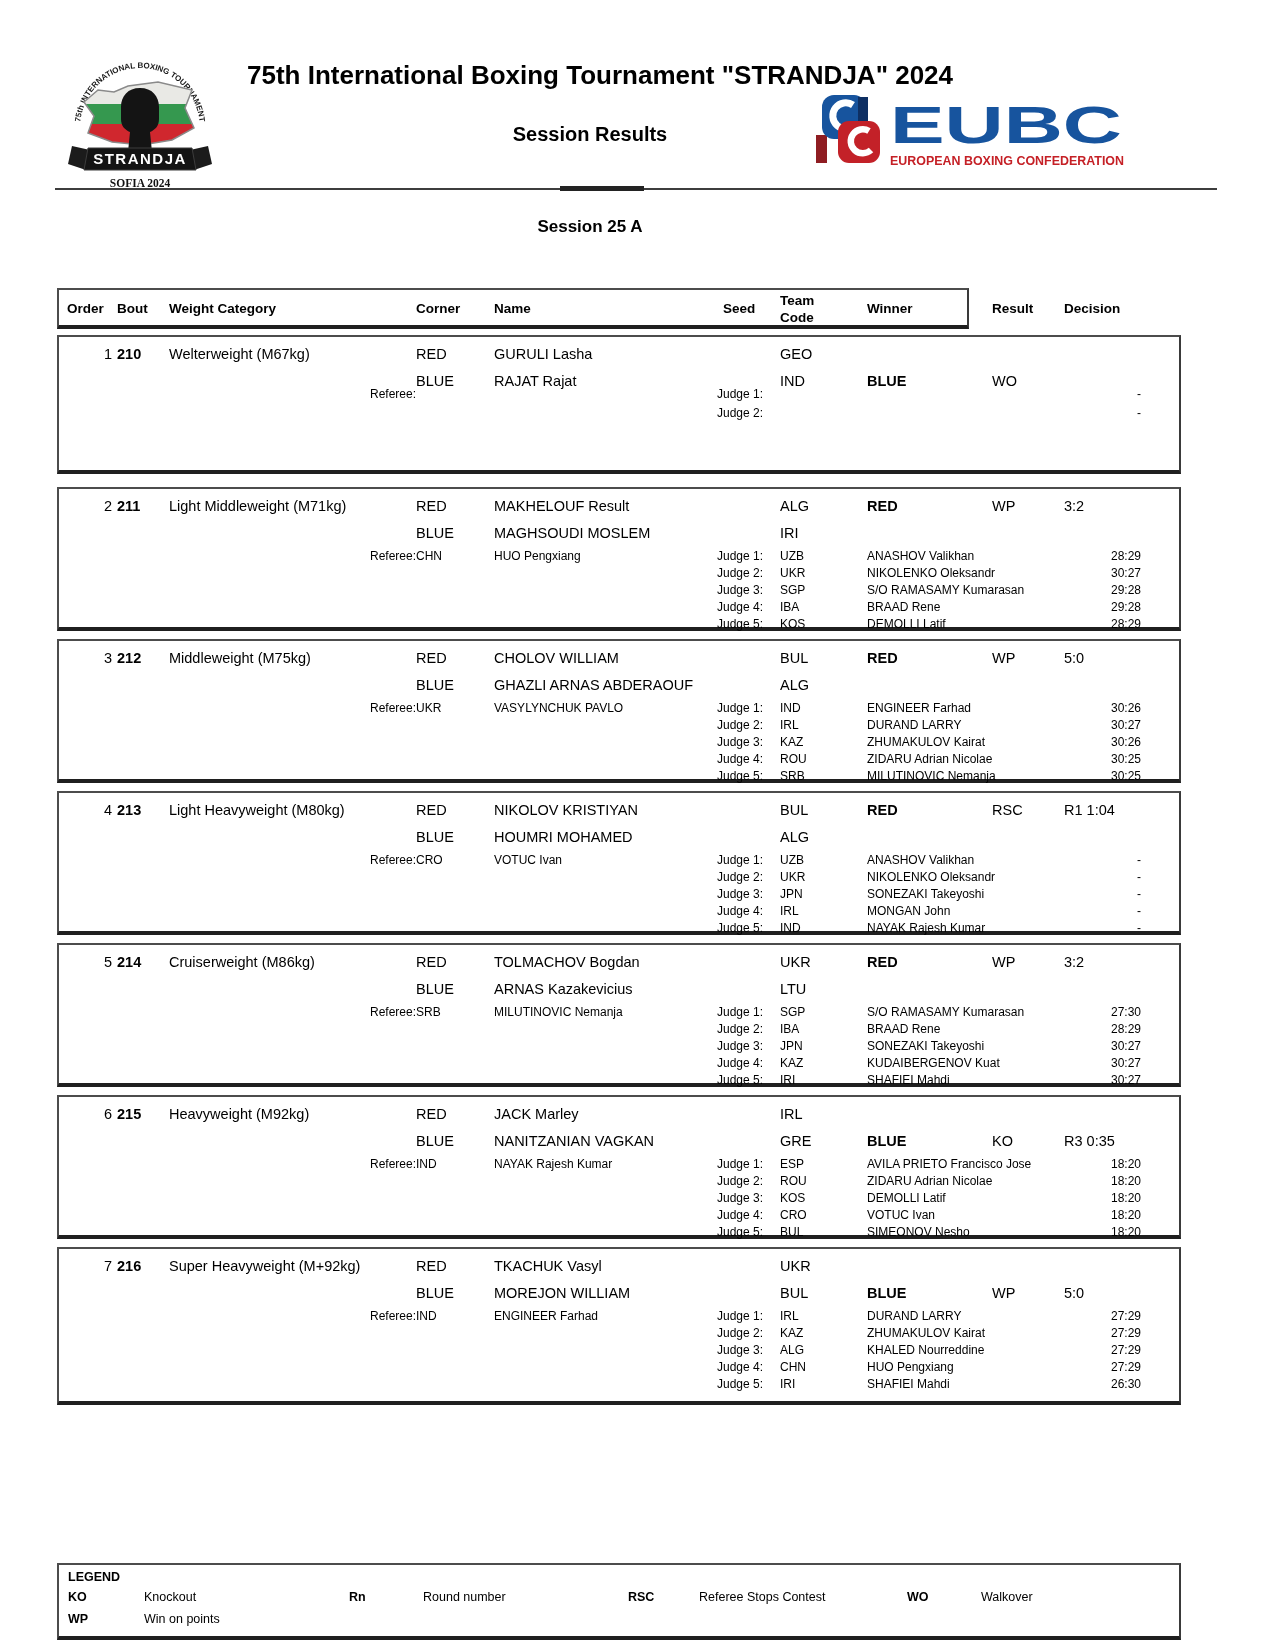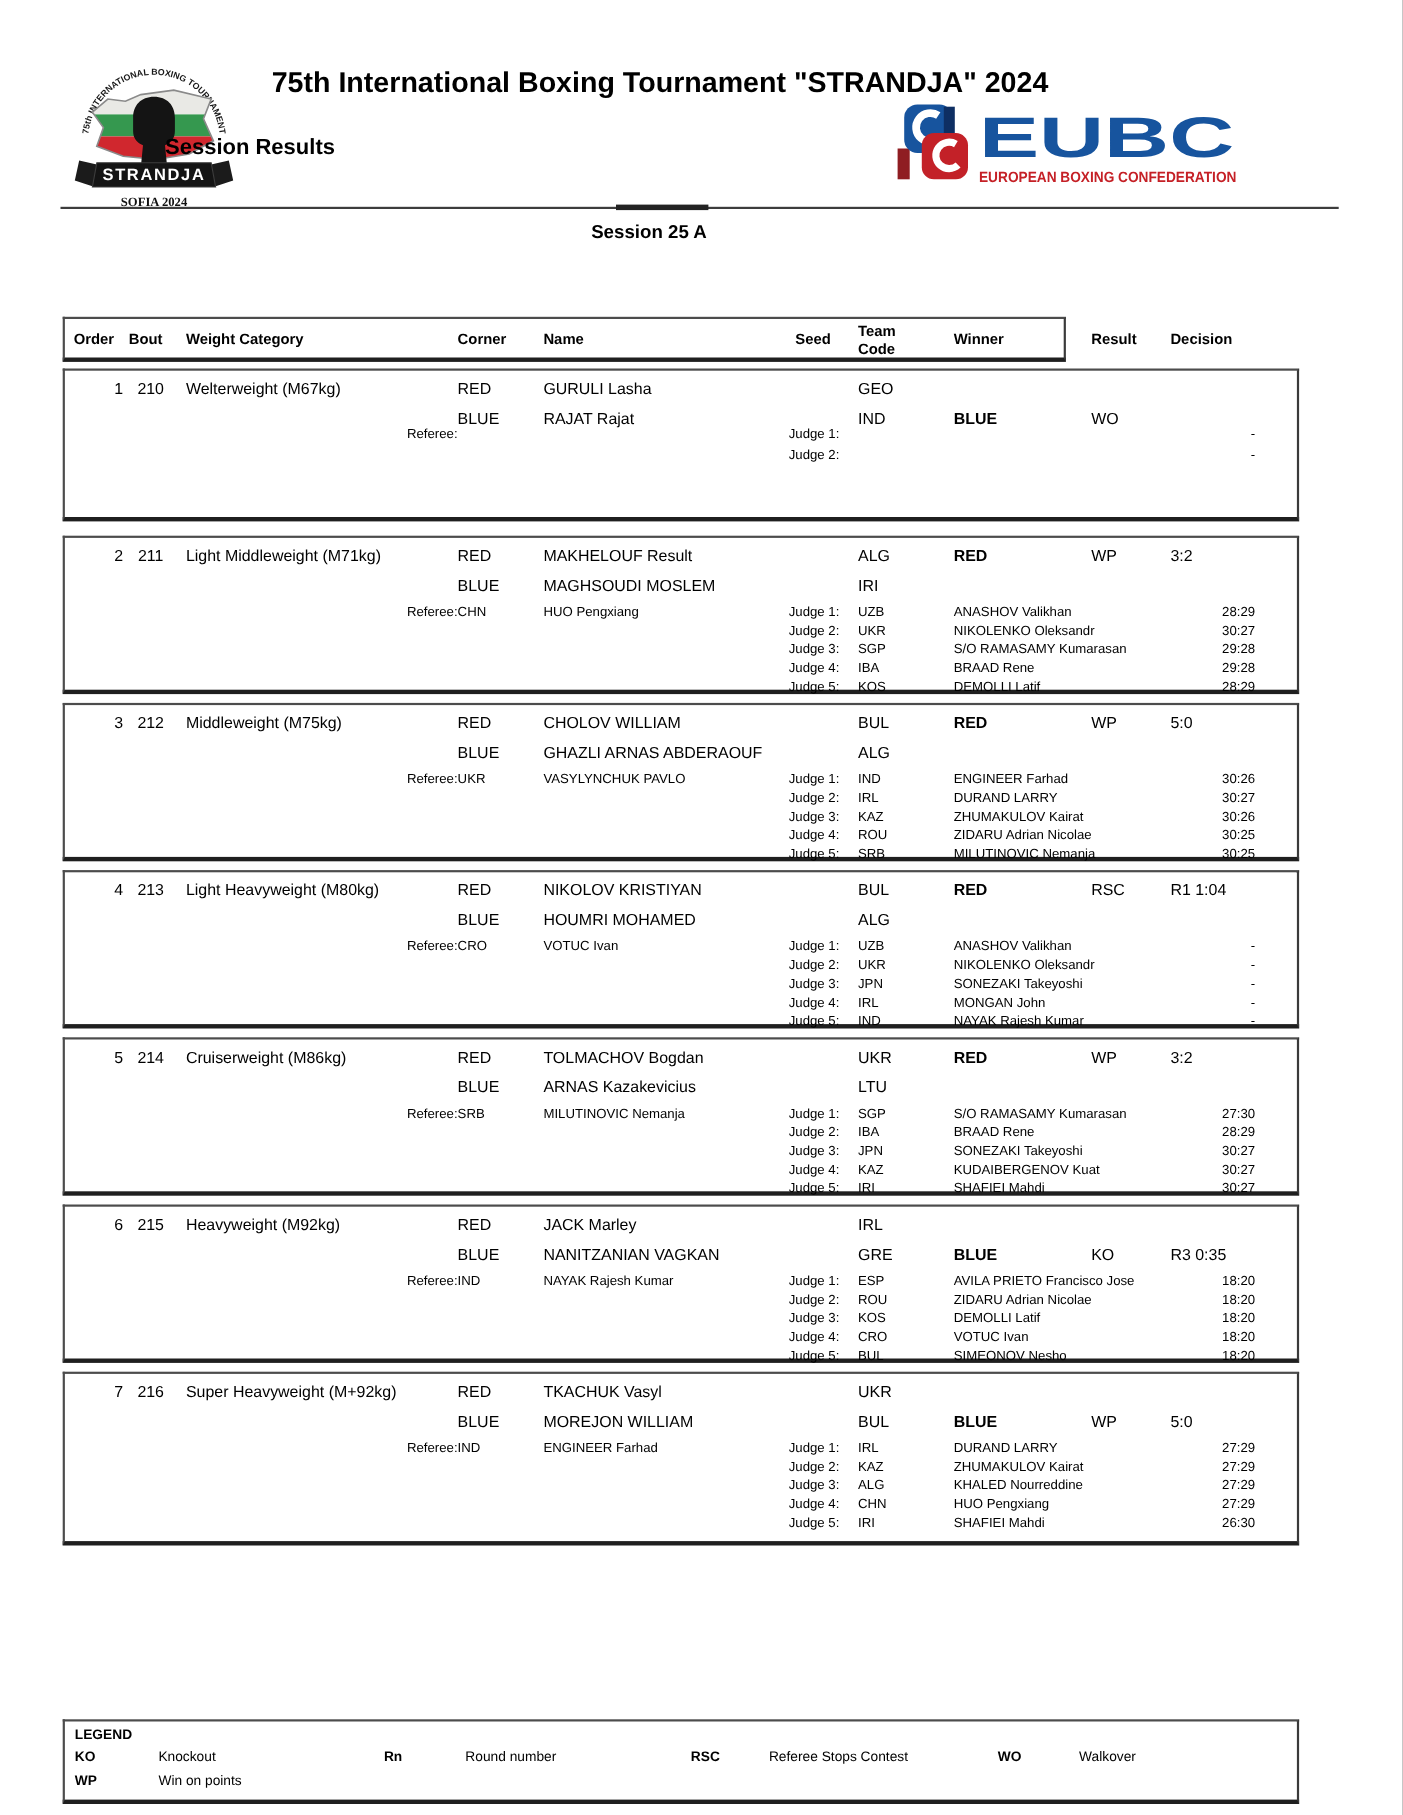--- a/index.html
+++ b/index.html
@@ -3,26 +3,26 @@
 <meta charset="utf-8">
 <style>
   html,body{margin:0;padding:0;background:#9a9a9a;}
   .page{position:relative;width:1275px;height:1650px;margin:0 auto;background:#ffffff;
         font-family:"Liberation Sans", sans-serif;color:#000;overflow:hidden;}
 
   
   .logo-strandja{position:absolute;left:62px;top:54px;width:156px;height:138px;}
   .doc-title{position:absolute;left:150px;top:60px;width:900px;text-align:center;
              font-size:26px;font-weight:bold;white-space:nowrap;}
-  .doc-subtitle{position:absolute;left:150px;top:123px;width:880px;text-align:left;
+  .doc-subtitle{position:absolute;left:150px;top:123px;width:880px;text-align:center;
              font-size:20px;font-weight:bold;}
   .logo-eubc{position:absolute;left:812px;top:93px;width:316px;height:78px;}
   .head-rule{position:absolute;left:55px;top:188px;width:1162px;height:2px;background:#3d3d3d;}
   .subtitle-underline{position:absolute;left:560px;top:186px;width:84px;height:5px;background:#232323;}
-  .session-name{position:absolute;left:0;top:201px;width:1180px;text-align:center;
+  .session-name{position:absolute;left:0;top:217px;width:1180px;text-align:center;
              font-size:17px;font-weight:bold;}
   .session-schedule{position:absolute;left:0;top:248px;width:1180px;text-align:center;
              font-size:17px;font-weight:bold;}
 
   
   .box{box-sizing:border-box;background:#fff;border:2px solid #4c4c4c;
        border-bottom:4px solid #1f1f1f;border-right-color:#3a3a3a;}
   .thead-box{position:absolute;left:57px;top:288px;width:912px;height:41px;}
   .bouts{position:absolute;left:57px;top:335px;width:1124px;}
   .bout-box{position:relative;height:144px;margin-bottom:8px;}
@@ -31,21 +31,21 @@
   .legend-box{position:absolute;left:57px;top:1563px;width:1124px;height:77px;}
 
   
   .h{position:absolute;top:11px;font-size:13.5px;font-weight:bold;white-space:nowrap;}
   .team-h{top:3px;line-height:1.25;font-size:13.5px;font-weight:bold;}
   .brow{position:absolute;left:0;right:0;height:19px;font-size:14.5px;}
   .off-row{position:absolute;left:0;right:0;height:16px;font-size:12px;}
   .brow span,.off-row span{position:absolute;top:0;white-space:nowrap;}
   .r1{top:9px}.r2{top:36px}
   .col-order{left:0;width:53px;text-align:right;}
-  .col-bout{left:58px;width:40px;text-align:center;}
+  .col-bout{left:58px;width:40px;text-align:left;font-weight:bold;}
   .col-weight{left:110px;}
   .col-corner{left:357px;}
   .col-name{left:435px;}
   .col-team{left:721px;}
   .col-winner{left:808px;}
   .col-result{left:933px;}
   .col-decision{left:1005px;}
   .col-score{right:38px;text-align:right;}
   .winner{font-weight:bold;}
   .ref-label{left:208px;width:149px;text-align:right;}

